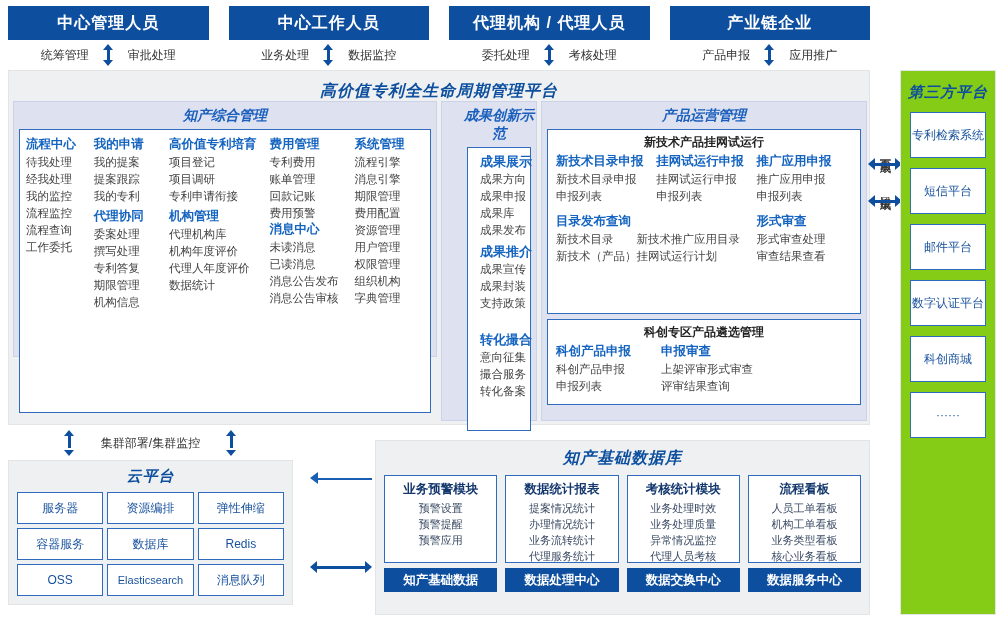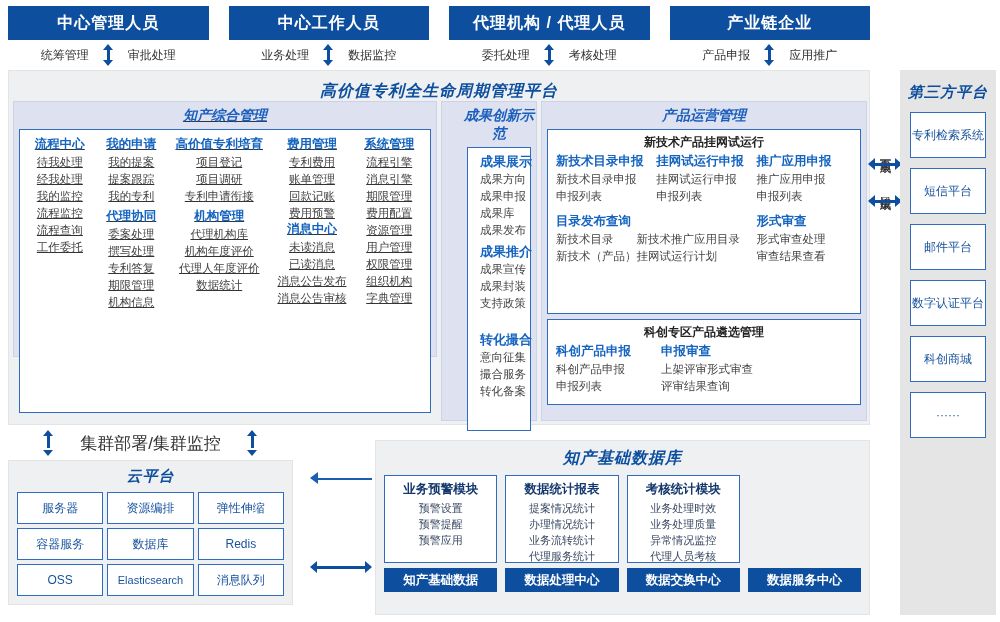--- a/index.html
+++ b/index.html
@@ -76,35 +76,35 @@
     text-align:center;font-size:12px;font-weight:bold;color:#222;
     padding:4px 0 3px;
   }
 
   
   #integration{ left:872px; top:78px; width:26px; height:340px;
     display:flex;flex-direction:column;align-items:center;}
   .vtext{ writing-mode:vertical-rl; font-size:11.5px; color:#333; letter-spacing:1px;}
 
   
-  #third{ left:900px; top:70px; width:96px; height:545px; background:#e5e5e5;border:1px solid #e2e4e6;}
+  #third{ left:900px; top:70px; width:96px; height:545px; background:#84cc16;border:1px solid #e2e4e6;}
   #third-title{ text-align:center;font-size:15px;font-weight:bold;color:#0d4f9e;
     font-style:italic;padding-top:12px;letter-spacing:1px;}
   .tp-box{ margin:10px auto 0; width:76px;height:46px;border:1.5px solid #2f6cc0;background:#fff;
     display:flex;align-items:center;justify-content:center;font-size:12px;color:#17519c;text-align:center;}
 
   
   #cloud{ left:8px; top:460px; width:285px; height:145px; background:#eef0f2;border:1px solid #e2e4e6;}
   #cloud-title{text-align:center;font-size:15px;font-weight:bold;color:#0d4f9e;
     font-style:italic;padding-top:6px;letter-spacing:1px;}
   #cloud-grid{ display:grid; grid-template-columns:repeat(3,1fr); gap:4px; padding:6px 8px 0;}
   .cl-box{ height:32px; border:1.5px solid #2f6cc0;background:#fff;
     display:flex;align-items:center;justify-content:center;font-size:12px;color:#17519c;}
   #cluster-label{ left:8px; top:430px; width:285px; height:26px;
-    display:flex;align-items:center;justify-content:center;gap:26px;font-size:17px;color:#333;}
+    display:flex;align-items:center;justify-content:center;gap:26px;font-size:12px;color:#333;}
 
   
   #db{ left:375px; top:440px; width:495px; height:175px; background:#eef0f2;border:1px solid #e2e4e6;}
   #db-title{text-align:center;font-size:16px;font-weight:bold;color:#0d4f9e;
     font-style:italic;padding-top:7px;letter-spacing:1px;}
   #db-grid{display:grid;grid-template-columns:repeat(4,1fr);gap:8px;padding:6px 8px 0;}
   .db-card{border:1.5px solid #2f6cc0;background:#fff;height:88px;padding-top:5px;}
   .db-card h4{margin:0 0 2px;text-align:center;font-size:12.5px;font-weight:bold;color:#14386e;}
   .db-card div{text-align:center;font-size:11px;color:#3a4a63;line-height:16px;}
   #db-bars{display:grid;grid-template-columns:repeat(4,1fr);gap:8px;padding:5px 8px 0;}
@@ -164,24 +164,24 @@
         <span class="lbl">应用推广</span>
       </div>
     </div>
 
   </div>
 </div>
 
 <div class="abs" id="platform">
   <div id="platform-title">高价值专利全生命周期管理平台</div>
 
-  <div class="group" style="left:4px;top:30px;width:424px;height:256px;text-decoration:underline;">
+  <div class="group" style="left:4px;top:30px;width:424px;height:256px;">
     <div class="group-title">知产综合管理</div>
     <div class="panel" style="height:284px;padding:7px 6px 0;">
-      <div style="display:flex;gap:0;text-align:center;">
+      <div style="display:flex;gap:0;">
 
         <div style="width:70px;">
           <div class="col-head">流程中心</div>
           <div class="col-item">待我处理</div>
           <div class="col-item">经我处理</div>
           <div class="col-item">我的监控</div>
           <div class="col-item">流程监控</div>
           <div class="col-item">流程查询</div>
           <div class="col-item">工作委托</div>
         </div>
@@ -387,20 +387,27 @@
       <div>业务流转统计</div>
       <div>代理服务统计</div>
     </div>
     <div class="db-card">
       <h4>考核统计模块</h4>
       <div>业务处理时效</div>
       <div>业务处理质量</div>
       <div>异常情况监控</div>
       <div>代理人员考核</div>
     </div>
+    <div class="db-card">
+      <h4>流程看板</h4>
+      <div>人员工单看板</div>
+      <div>机构工单看板</div>
+      <div>业务类型看板</div>
+      <div>核心业务看板</div>
+    </div>
   </div>
   <div id="db-bars">
     <div class="db-bar">知产基础数据</div>
     <div class="db-bar">数据处理中心</div>
     <div class="db-bar">数据交换中心</div>
     <div class="db-bar">数据服务中心</div>
   </div>
 </div>
 
 </body></html>

